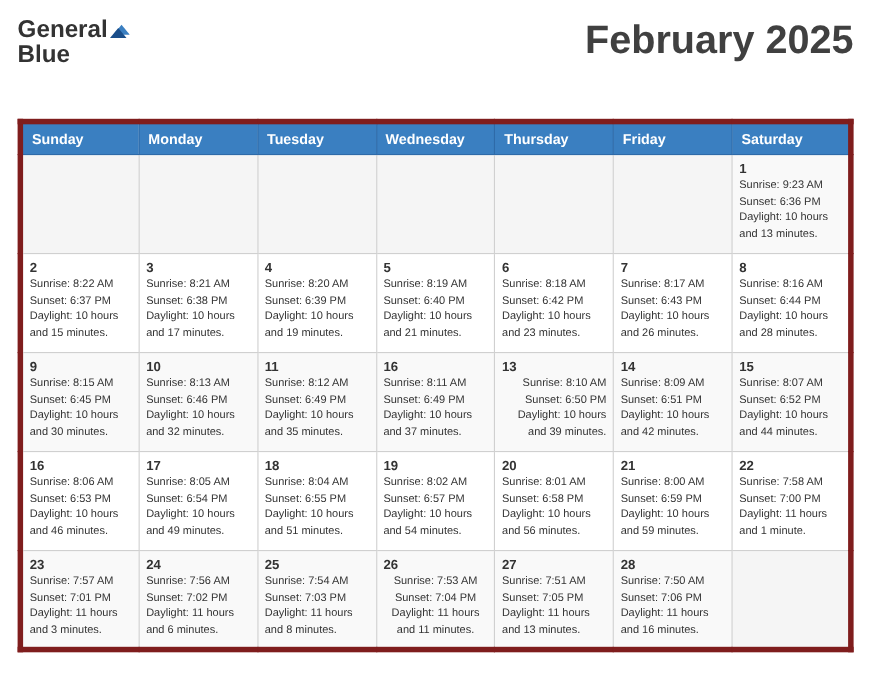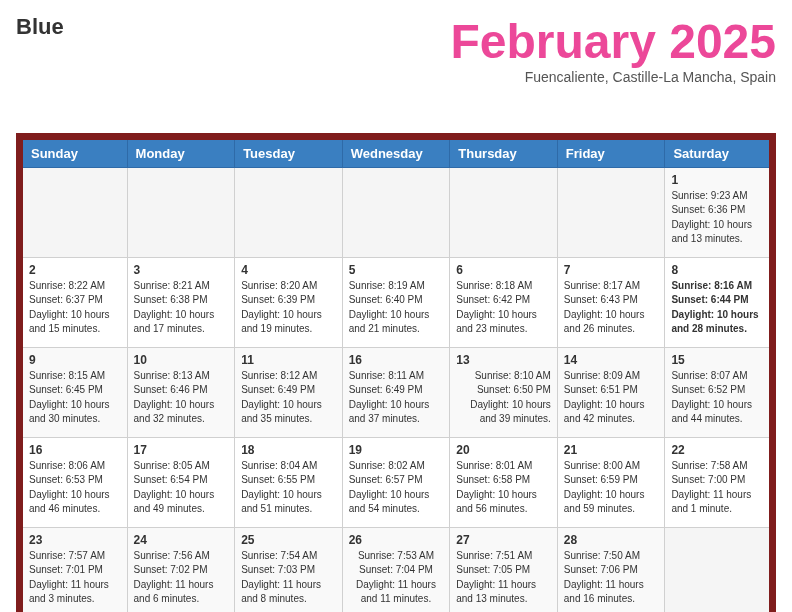--- a/index.html
+++ b/index.html
@@ -33,33 +33,33 @@
       margin-left: 2px;
     }
     .logo-row {
       display: flex;
       align-items: center;
     }
     .title-block {
       text-align: right;
     }
     .month-title {
-      font-size: 48px;
+      font-size: 36px;
       font-weight: bold;
-      color: #ec4899;
+      color: #404040;
       line-height: 1.1;
     }
     .location {
       font-size: 14px;
       color: #555;
     }
     .calendar {
       width: 100%;
       border-collapse: collapse;
-      border: 7px solid #7f1d1d;
+      border: 5px solid #7f1d1d;
       margin-top: 48px;
     }
     .calendar th {
       background: #3a7fc1;
       color: #fff;
       font-size: 13px;
       font-weight: bold;
       padding: 6px 8px;
       text-align: left;
       border: 1px solid #2e6aa8;
@@ -91,25 +91,31 @@
       line-height: 1.45;
       color: #333;
     }
     .empty { background: #f5f5f5 !important; }
   </style>
 </head>
 <body>
 
 <div class="header">
   <div class="logo">
+    <div class="logo-row">
+      <span class="logo-text">General</span>
+      <svg class="logo-icon" viewBox="0 0 24 20" xmlns="http://www.w3.org/2000/svg">
+        <polygon points="4,16 14,4 24,16" fill="#3a7fc1"></polygon>
+        <polygon points="0,20 10,8 20,20" fill="#1a4e8a"></polygon>
+      </svg>
+    </div>
     <span class="logo-text blue">Blue</span>
   </div>
   <div class="title-block">
     <div class="month-title">February 2025</div>
-    <div class="location">Fuencaliente, Castille-La Mancha, Spain</div>
   </div>
 </div>
 
 <table class="calendar">
   <thead>
     <tr id="weekday-header">
         <th>Sunday</th>
         <th>Monday</th>
         <th>Tuesday</th>
         <th>Wednesday</th>
@@ -172,21 +178,21 @@
         </td>
         <td>
           <span class="day-num">7</span>
           <div class="day-info" style="white-space: pre-line;">Sunrise: 8:17 AM
 Sunset: 6:43 PM
 Daylight: 10 hours
 and 26 minutes.</div>
         </td>
         <td>
           <span class="day-num">8</span>
-          <div class="day-info" style="white-space: pre-line; font-weight: bold;">Sunrise: 8:16 AM
+          <div class="day-info" style="white-space: pre-line;">Sunrise: 8:16 AM
 Sunset: 6:44 PM
 Daylight: 10 hours
 and 28 minutes.</div>
         </td>
       </tr>
       <tr>
         <td>
           <span class="day-num">9</span>
           <div class="day-info" style="white-space: pre-line;">Sunrise: 8:15 AM
 Sunset: 6:45 PM

